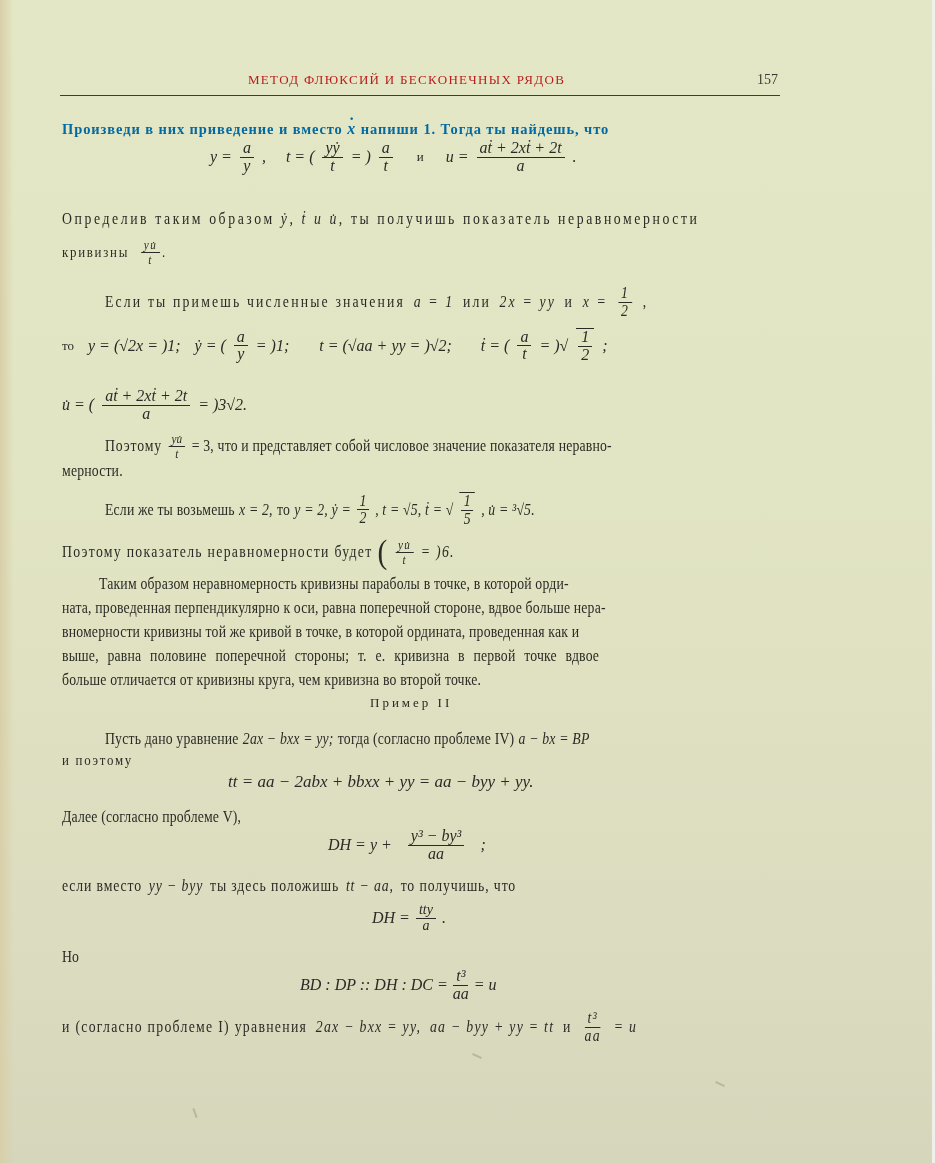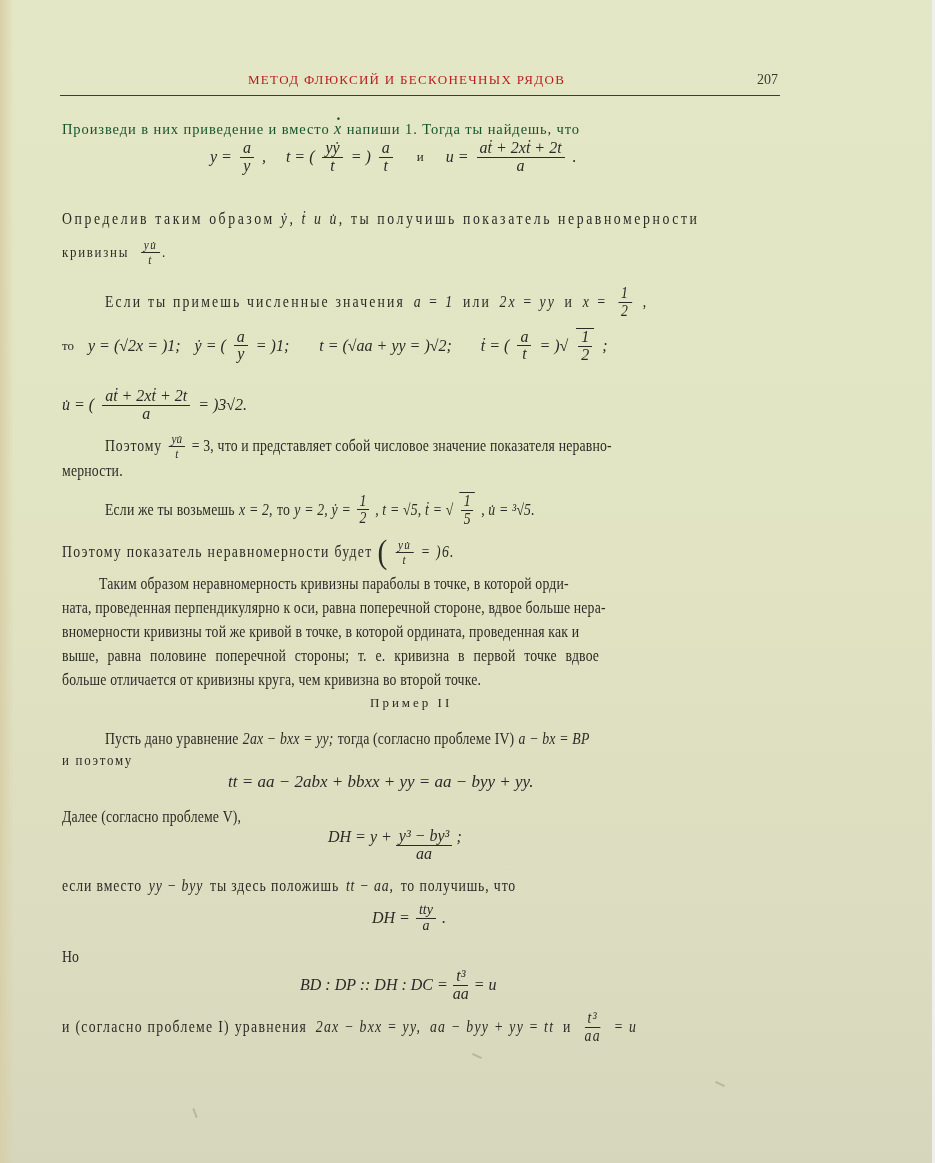--- a/index.html
+++ b/index.html
@@ -9,41 +9,41 @@
     font-family: "Liberation Serif", "DejaVu Serif", serif;
     color:#2a2a26;
   }
   .page-edge-left { position:absolute; left:0; top:0; width:14px; height:1163px;
     background: linear-gradient(90deg, #d8cfa8 0%, rgba(226,229,195,0) 100%); }
   .page-edge-right { position:absolute; right:0; top:0; width:3px; height:1163px; background:#f0f0ea; }
   .abs { position:absolute; white-space:nowrap; }
   .header { top:72px; left:248px; font-size:13px; letter-spacing:1.3px; color:#b91c1c; }
   .pagenum { top:72px; left:757px; font-size:14px; color:#3a3a33; }
   .rule { position:absolute; top:95px; left:60px; width:720px; height:0; border-top:1.5px solid #3d3d36; }
-  .txt { font-size:14.5px; font-weight:normal; letter-spacing:0.9px; color:#14532d; }
+  .txt { font-size:14.5px; font-weight:bold; letter-spacing:0.9px; color:#0369a1; }
   .cond { font-size:14.5px; letter-spacing:0.2px; transform-origin:left top; transform:scaleX(0.86); color:#2b2b26; }
   .m { font-style:italic; font-family:"Liberation Serif", serif; font-size:16px; }
   .frac { display:inline-flex; flex-direction:column; align-items:center; vertical-align:middle; line-height:1.05; margin:0 2px; }
   .frac .num { border-bottom:1px solid #2b2b26; padding:0 3px; }
   .frac .den { padding:0 3px; }
   .dot { position:relative; display:inline-block; }
   .dot::before { content:"·"; position:absolute; top:-0.62em; left:0.1em; font-style:normal; font-weight:bold; }
   .big { font-size:34px; font-style:normal; vertical-align:middle; font-weight:200; line-height:1; }
   .sqrt { border-top:1px solid #2b2b26; padding:0 2px; }
   .heading { font-size:13px; letter-spacing:3px; }
   .stain { position:absolute; width:10px; height:2px; background:#b9b79c; transform:rotate(25deg); }
 </style>
 </head>
 <body>
 
 <div class="page-edge-left"></div>
 <div class="page-edge-right"></div>
 
 <div class="abs header">МЕТОД ФЛЮКСИЙ И БЕСКОНЕЧНЫХ РЯДОВ</div>
-<div class="abs pagenum">207</div>
+<div class="abs pagenum">157</div>
 <div class="rule"></div>
 
 <div class="abs txt" style="top:120px; left:62px;">
   <span>Произведи в них приведение и вместо</span>
   <span class="m dot">x</span>
   <span>напиши 1. Тогда ты найдешь, что</span>
 </div>
 
 <div class="abs m" style="top:140px; left:210px; display:flex; align-items:center; gap:6px;">
   <span>y =</span>
@@ -183,21 +183,21 @@
   <span class="m">2ax − bxx = yy;</span>
   <span>тогда (согласно проблеме IV)</span>
   <span class="m">a − bx = BP</span>
 </div>
 <div class="abs cond" style="top:752px; left:62px; font-size:15px; letter-spacing:2px;">и поэтому</div>
 
 <div class="abs m" style="top:772px; left:228px; font-size:17px;">tt = aa − 2abx + bbxx + yy = aa − byy + yy.</div>
 
 <div class="abs cond" style="top:808px; left:62px; font-size:16px;">Далее (согласно проблеме V),</div>
 
-<div class="abs m" style="top:828px; left:328px; display:flex; align-items:flex-start; gap:2px;">
+<div class="abs m" style="top:828px; left:328px; display:flex; align-items:center; gap:14px;">
   <span>DH = y +</span>
   <span class="frac">
       <span class="num">y³ − by³</span>
       <span class="den">aa</span>
     </span>
   <span>;</span>
 </div>
 
 <div class="abs cond" style="top:877px; left:62px; font-size:16px; display:flex; gap:8px; letter-spacing:1px;">
   <span>если вместо</span>

